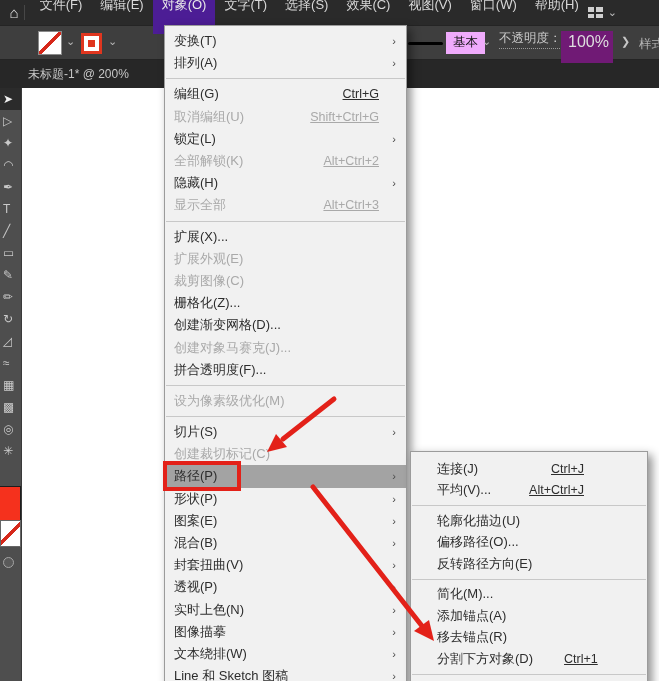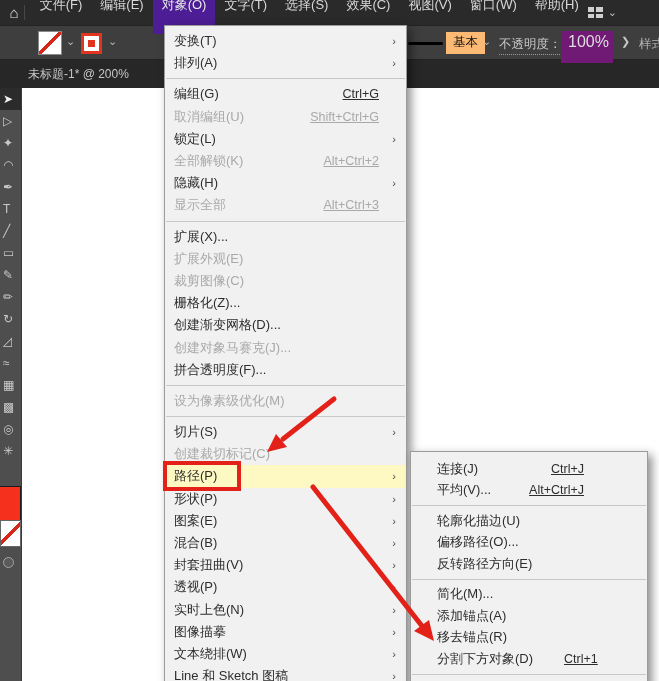--- a/index.html
+++ b/index.html
@@ -23,23 +23,23 @@
   .ws-chev { color:#bdbdbd; font-size:11px; }
   
   .toolbar { position:absolute; left:0; top:25px; width:659px; height:35px;
     background:#3e3e3e; border-top:1px solid #242424; border-bottom:1px solid #242424; z-index:5; }
   .sw1 { position:absolute; left:38px; top:5px; width:24px; height:24px; background:#fff; border:1px solid #8a8a8a;
     background-image:linear-gradient(135deg, transparent 44%, #d6281a 44%, #d6281a 56%, transparent 56%); }
   .sw2 { position:absolute; left:81px; top:7px; width:21px; height:21px; background:#fff; border:3px solid #e0361f; }
   .sw2 i { position:absolute; left:4px; top:4px; width:7px; height:7px; background:#e0361f; }
   .tb-chev { position:absolute; color:#b9b9b9; font-size:11px; top:9px; }
   .stroke-line { position:absolute; left:408px; top:16px; width:35px; height:3px; background:#000; border-radius:2px; }
-  .basic-chip { position:absolute; left:446px; top:6px; background:#fdba74; color:#141414;
+  .basic-chip { position:absolute; left:446px; top:6px; background:#f0abfc; color:#141414;
     font-size:12.5px; padding:2px 7px 3px 7px; }
-  .opacity-label { position:absolute; left:499px; top:10px; font-size:12.5px; color:#c9c9c9;
+  .opacity-label { position:absolute; left:499px; top:4px; font-size:12.5px; color:#c9c9c9;
     border-bottom:1px dotted #9a9a9a; padding-bottom:1px; }
   .opacity-field { position:absolute; left:561px; top:5px; width:52px; height:32px; background:#701a75;
     color:#dedede; font-size:16px; line-height:21px; padding-left:7px; }
   .more-arrow { position:absolute; left:621px; top:9px; color:#c7c7c7; font-size:11px; }
   .style-label { position:absolute; left:639px; top:10px; font-size:12.5px; color:#b5b5b5; white-space:nowrap; }
   
   .tabbar { position:absolute; left:0; top:60px; width:659px; height:28px; background:#272727; z-index:4; }
   .doc-tab { position:absolute; left:28px; top:0; height:44px; line-height:28px; font-size:12px; color:#c6c6c6; white-space:nowrap; }
   
   .canvas { position:absolute; left:22px; top:88px; width:637px; height:593px; background:#ffffff; }
@@ -234,21 +234,21 @@
       <div class="mi">
         <span class="lbl">切片(S)</span>
         <span class="sc"></span>
         <span class="chev">›</span>
       </div>
       <div class="mi dis">
         <span class="lbl">创建裁切标记(C)</span>
         <span class="sc"></span>
         <span class="chev"></span>
       </div>
-      <div class="mi hl" style="background: #fef9c3;">
+      <div class="mi hl" style="background: #a3a3a3;">
         <span class="lbl">路径(P)</span>
         <span class="sc"></span>
         <span class="chev">›</span>
         <div class="redbox" style="border-color: rgb(227, 33, 25);"></div>
       </div>
       <div class="mi">
         <span class="lbl">形状(P)</span>
         <span class="sc"></span>
         <span class="chev">›</span>
       </div>

